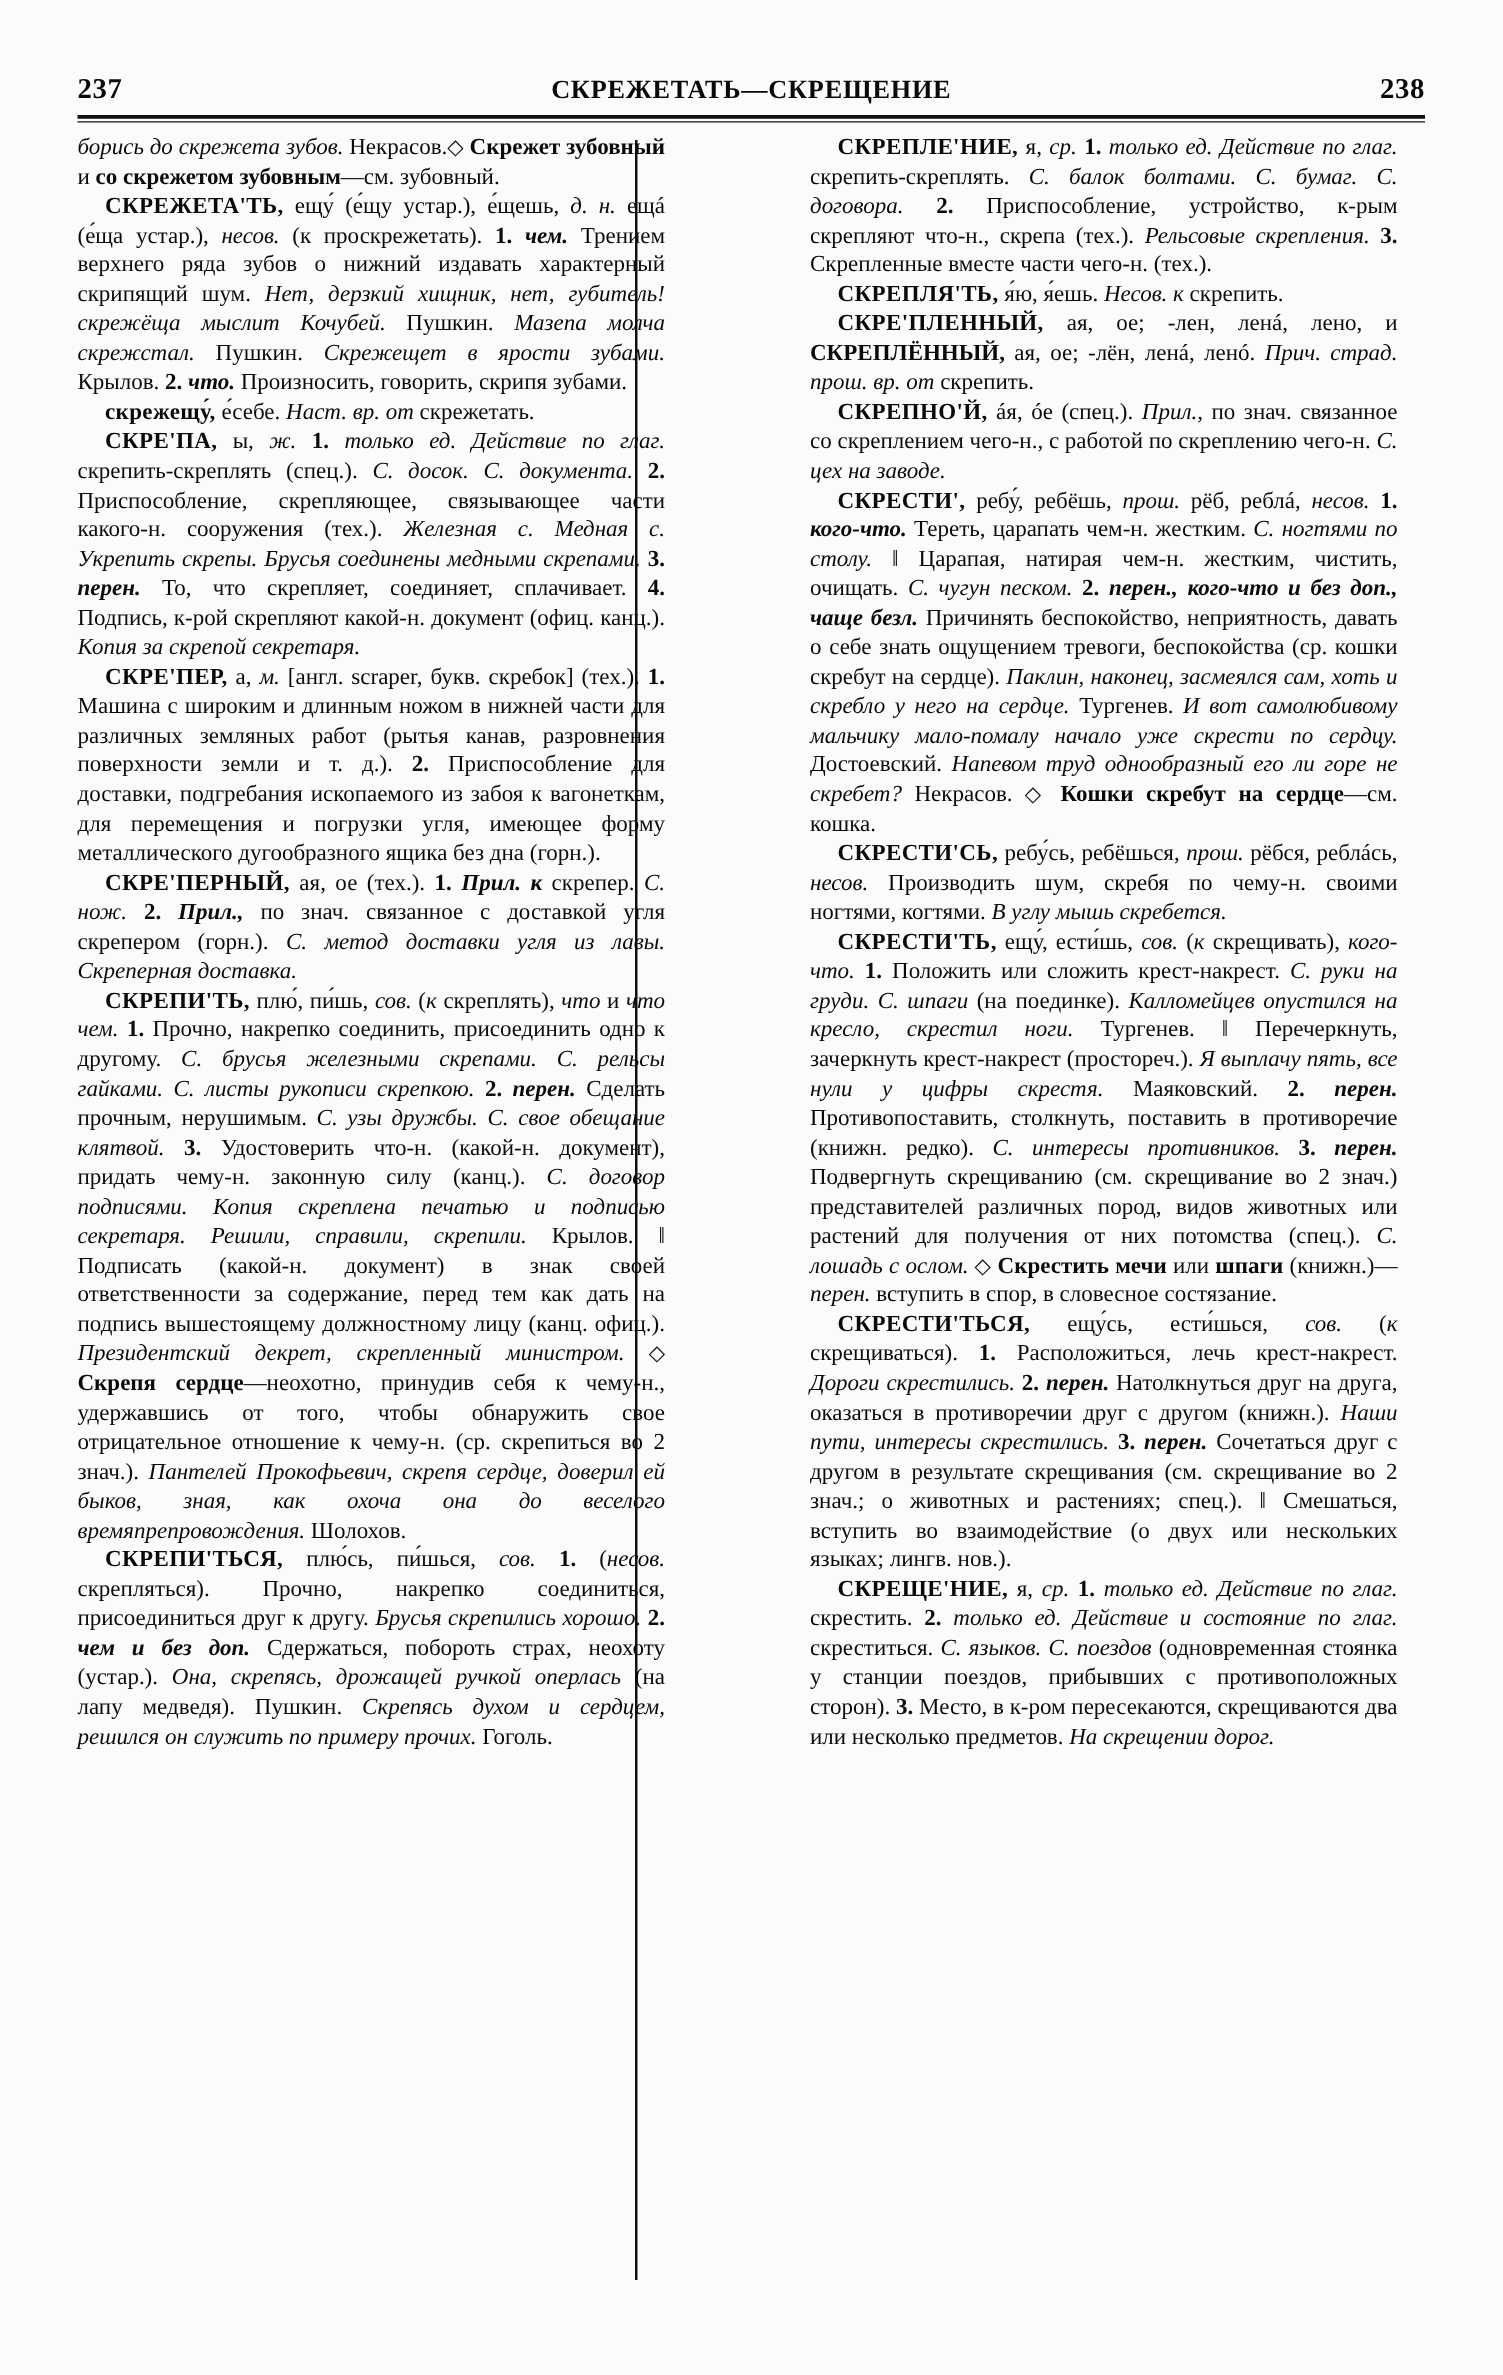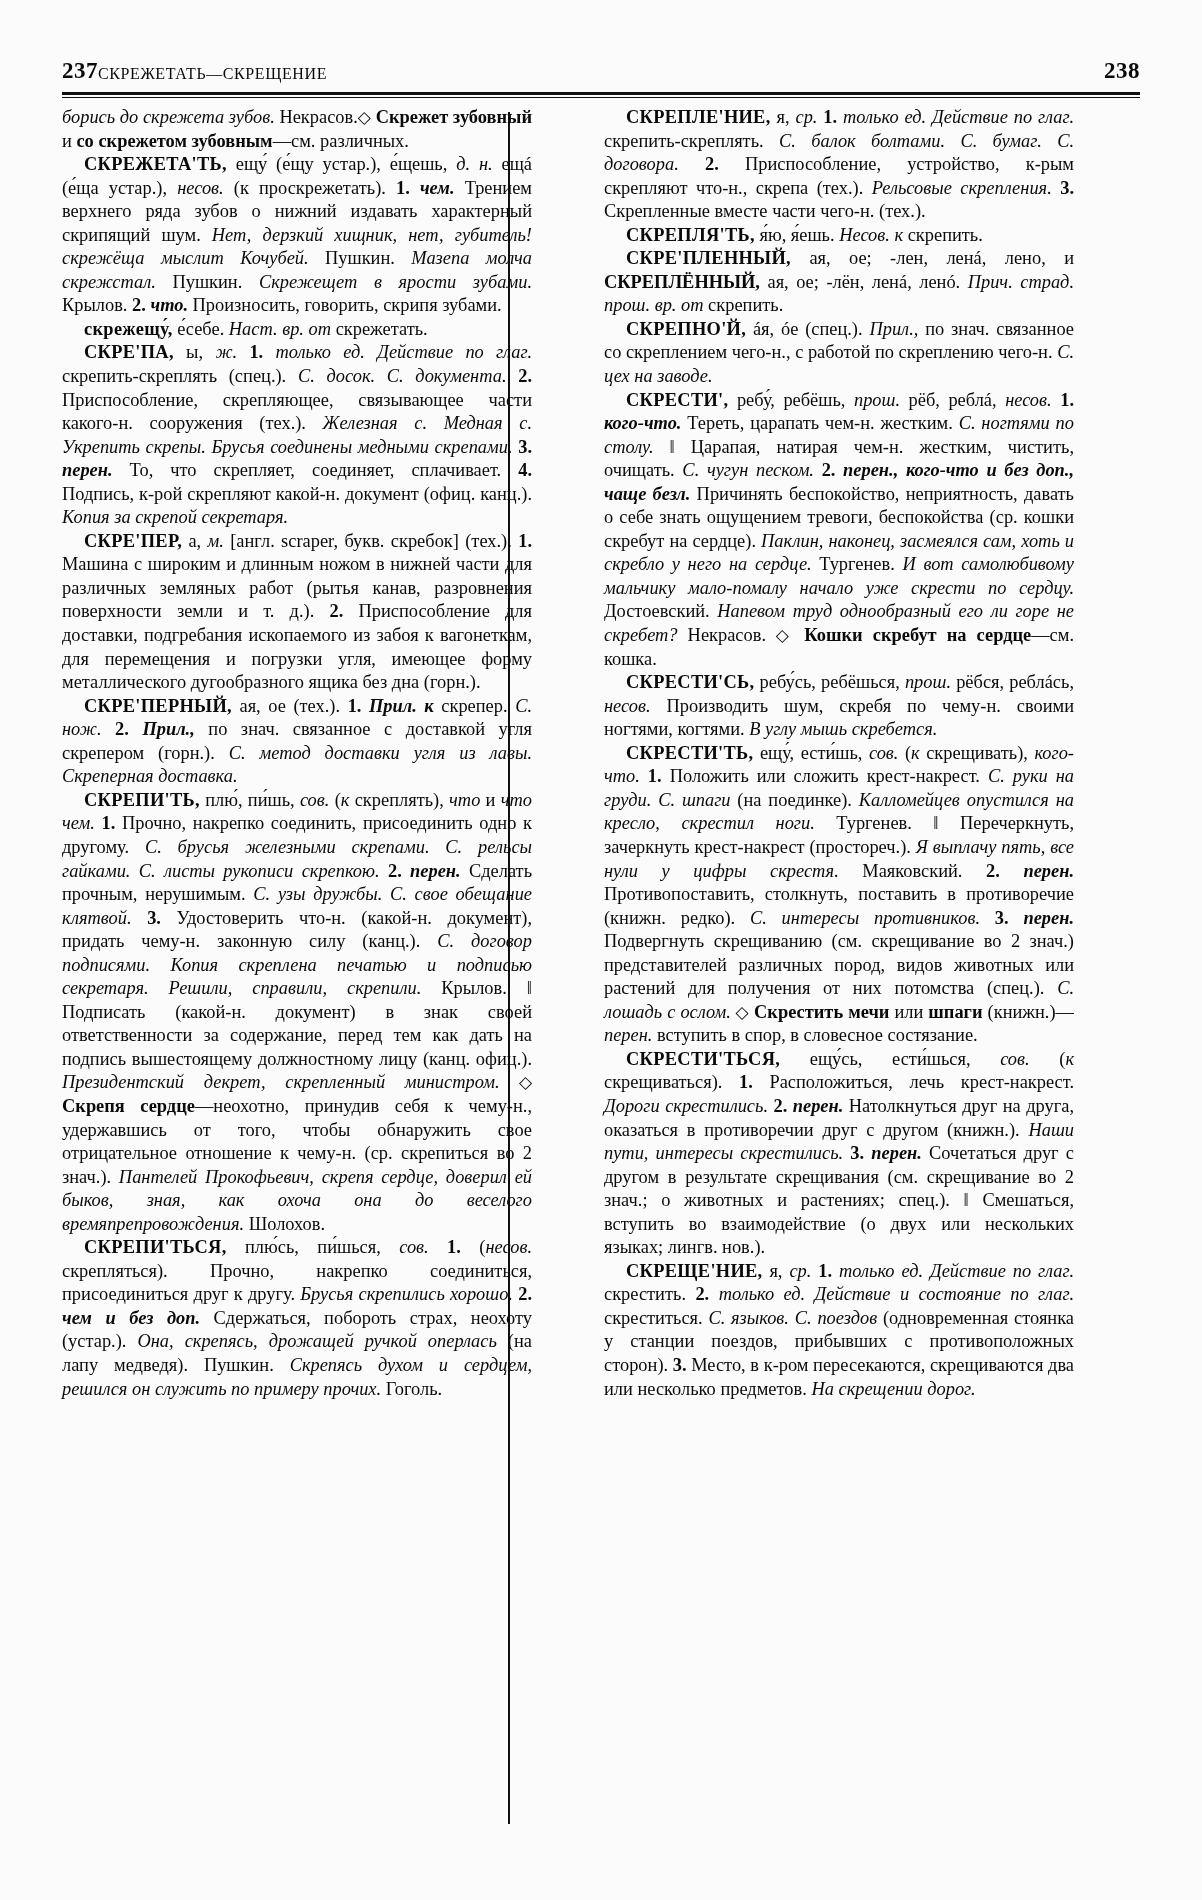--- a/index.html
+++ b/index.html
@@ -34,24 +34,25 @@
     align-items: flex-end;
     justify-content: space-between;
   }
   .folio {
     font-weight: bold;
     font-size: 23px;
     letter-spacing: 0.5px;
     line-height: 1;
   }
   .runhead-title {
-    font-weight: normal;
-    font-size: 16px;
+    font-weight: bold;
+    font-size: 21px;
     letter-spacing: 0.6px;
     line-height: 1;
+    text-align: center;
     flex: 1;
   }
   .rule {
     position: absolute;
     left: 62px;
     top: 92px;
     width: 1078px;
     height: 6px;
   }
   .rule .thick {
@@ -78,21 +79,21 @@
     display: flex;
   }
   .col {
     width: 470px;
     font-size: 18.4px;
     line-height: 23.55px;
     text-align: justify;
     text-justify: inter-word;
     hyphens: manual;
   }
-  .col.right { margin-left: 72px; }
+  .col.right { margin-left: 116px; }
   .divider {
     position: absolute;
     left: 508px;
     top: 112px;
     width: 2px;
     height: 1712px;
     background: #111;
   }
   .entry {
     margin: 0;
@@ -127,21 +128,21 @@
 
   <div class="rule">
     <div class="thick"></div>
     <div class="thin"></div>
   </div>
 
   <div class="divider"></div>
 
   <div class="columns">
     <div class="col left" id="col-left">
-        <p class="entry cont"><span class="it">борись до скрежета зубов.</span><span> Некрасов.</span><span class="lozenge">◇</span><span class="bd"> Скрежет зубовный</span><span> и </span><span class="bd">со скрежетом зубовным</span><span>—см. различных.</span></p>
+        <p class="entry cont"><span class="it">борись до скрежета зубов.</span><span> Некрасов.</span><span class="lozenge">◇</span><span class="bd"> Скрежет зубовный</span><span> и </span><span class="bd">со скрежетом зубовным</span><span>—см. зубовный.</span></p>
         <p class="entry"><span class="hw">СКРЕЖЕТА'ТЬ,</span><span> ещу́ (е́щу устар.), е́щешь, </span><span class="it">д. н.</span><span> ещá (е́ща устар.), </span><span class="it">несов.</span><span> (к проскрежетать). </span><span class="bd">1.</span><span class="bi"> чем.</span><span> Трением верхнего ряда зубов о нижний издавать характерный скрипящий шум. </span><span class="it">Нет, дерзкий хищник, нет, губитель! скрежёща мыслит Кочубей.</span><span> Пушкин. </span><span class="it">Мазепа молча скрежстал.</span><span> Пушкин. </span><span class="it">Скрежещет в ярости зубами.</span><span> Крылов. </span><span class="bd">2.</span><span class="bi"> что.</span><span> Произносить, говорить, скрипя зубами.</span></p>
         <p class="entry"><span class="hw">скрежещу́,</span><span> е́себе. </span><span class="it">Наст. вр. от</span><span> скрежетать.</span></p>
         <p class="entry"><span class="hw">СКРЕ'ПА,</span><span> ы, </span><span class="it">ж.</span><span> </span><span class="bd">1.</span><span class="it"> только ед. Действие по глаг.</span><span> скрепить-скреплять (спец.). </span><span class="it">С. досок. С. документа.</span><span> </span><span class="bd">2.</span><span> Приспособление, скрепляющее, связывающее части какого-н. сооружения (тех.). </span><span class="it">Железная с. Медная с. Укрепить скрепы. Брусья соединены медными скрепами.</span><span> </span><span class="bd">3.</span><span class="bi"> перен.</span><span> То, что скрепляет, соединяет, сплачивает. </span><span class="bd">4.</span><span> Подпись, к-рой скрепляют какой-н. документ (офиц. канц.). </span><span class="it">Копия за скрепой секретаря.</span></p>
         <p class="entry"><span class="hw">СКРЕ'ПЕР,</span><span> а, </span><span class="it">м.</span><span> [англ. scraper, букв. скребок] (тех.). </span><span class="bd">1.</span><span> Машина с широким и длинным ножом в нижней части для различных земляных работ (рытья канав, разровнения поверхности земли и т. д.). </span><span class="bd">2.</span><span> Приспособление для доставки, подгребания ископаемого из забоя к вагонеткам, для перемещения и погрузки угля, имеющее форму металлического дугообразного ящика без дна (горн.).</span></p>
         <p class="entry"><span class="hw">СКРЕ'ПЕРНЫЙ,</span><span> ая, ое (тех.). </span><span class="bd">1.</span><span class="bi"> Прил. к</span><span> скрепер. </span><span class="it">С. нож.</span><span> </span><span class="bd">2.</span><span class="bi"> Прил.,</span><span> по знач. связанное с доставкой угля скрепером (горн.). </span><span class="it">С. метод доставки угля из лавы. Скреперная доставка.</span></p>
         <p class="entry"><span class="hw">СКРЕПИ'ТЬ,</span><span> плю́, пи́шь, </span><span class="it">сов.</span><span> (</span><span class="it">к</span><span> скреплять), </span><span class="it">что</span><span> и </span><span class="it">что чем.</span><span> </span><span class="bd">1.</span><span> Прочно, накрепко соединить, присоединить одно к другому. </span><span class="it">С. брусья железными скрепами. С. рельсы гайками. С. листы рукописи скрепкою.</span><span> </span><span class="bd">2.</span><span class="bi"> перен.</span><span> Сделать прочным, нерушимым. </span><span class="it">С. узы дружбы. С. свое обещание клятвой.</span><span> </span><span class="bd">3.</span><span> Удостоверить что-н. (какой-н. документ), придать чему-н. законную силу (канц.). </span><span class="it">С. договор подписями. Копия скреплена печатью и подписью секретаря. Решили, справили, скрепили.</span><span> Крылов. </span><span>‖ Подписать (какой-н. документ) в знак своей ответственности за содержание, перед тем как дать на подпись вышестоящему должностному лицу (канц. офиц.). </span><span class="it">Президентский декрет, скрепленный министром.</span><span class="lozenge"> ◇</span><span class="bd"> Скрепя сердце</span><span>—неохотно, принудив себя к чему-н., удержавшись от того, чтобы обнаружить свое отрицательное отношение к чему-н. (ср. скрепиться во 2 знач.). </span><span class="it">Пантелей Прокофьевич, скрепя сердце, доверил ей быков, зная, как охоча она до веселого времяпрепровождения.</span><span> Шолохов.</span></p>
         <p class="entry"><span class="hw">СКРЕПИ'ТЬСЯ,</span><span> плю́сь, пи́шься, </span><span class="it">сов.</span><span> </span><span class="bd">1.</span><span> (</span><span class="it">несов.</span><span> скрепляться). Прочно, накрепко соединиться, присоединиться друг к другу. </span><span class="it">Брусья скрепились хорошо.</span><span> </span><span class="bd">2.</span><span class="bi"> чем</span><span class="bi"> и без доп.</span><span> Сдержаться, побороть страх, неохоту (устар.). </span><span class="it">Она, скрепясь, дрожащей ручкой оперлась</span><span> (на лапу медведя). Пушкин. </span><span class="it">Скрепясь духом и сердцем, решился он служить по примеру прочих.</span><span> Гоголь.</span></p>
       </div>
     <div class="col right" id="col-right">
         <p class="entry"><span class="hw">СКРЕПЛЕ'НИЕ,</span><span> я, </span><span class="it">ср.</span><span> </span><span class="bd">1.</span><span class="it"> только ед. Действие по глаг.</span><span> скрепить-скреплять. </span><span class="it">С. балок болтами. С. бумаг. С. договора.</span><span> </span><span class="bd">2.</span><span> Приспособление, устройство, к-рым скрепляют что-н., скрепа (тех.). </span><span class="it">Рельсовые скрепления.</span><span> </span><span class="bd">3.</span><span> Скрепленные вместе части чего-н. (тех.).</span></p>

